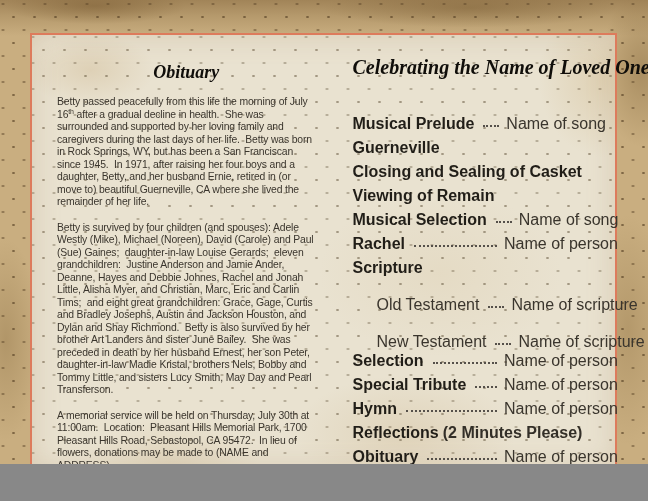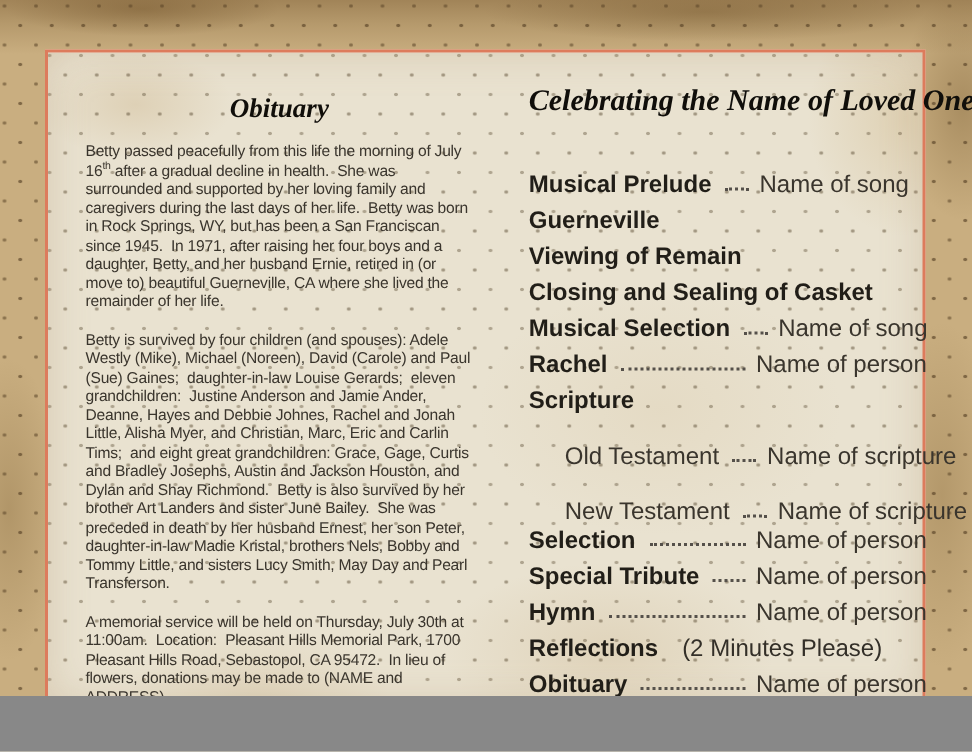--- a/index.html
+++ b/index.html
@@ -87,21 +87,21 @@
     margin-bottom:11px;
   }
   .prow .lbl{font-weight:bold; white-space:nowrap; color:#211e18;}
   .prow .leader{
     flex:1; min-width:16px;
     align-self:flex-end;
     border-bottom:2px dotted #55504a;
     margin:0 7px 3px 9px;
   }
   .prow .val{width:95px; white-space:nowrap; color:#3a352d;}
-  .prow .note{font-weight:normal; margin-left:16px; white-space:nowrap;}
+  .prow .note{font-weight:bold; margin-left:4px; white-space:nowrap;}
   .prow.tight{margin-bottom:1px;}
   .prow.sub{margin-bottom:0; padding-left:24px;margin-top:24px;}
   .prow.sub .lbl{font-weight:normal; color:#3a352d;}
   .prow.sub.last{margin-bottom:6px;}
 </style>
 </head>
 <body>
 
 <div class="canvas">
   <div class="sheet">
@@ -124,25 +124,25 @@
           <span class="lbl">Musical Prelude</span>
           <span class="leader"></span>
           <span class="val">Name of song</span>
         </div>
 
         <div class="prow">
           <span class="lbl">Guerneville</span>
         </div>
 
         <div class="prow">
+          <span class="lbl">Closing and Sealing of Casket</span>
+        </div>
+
+        <div class="prow">
           <span class="lbl">Viewing of Remain</span>
-        </div>
-
-        <div class="prow">
-          <span class="lbl">Closing and Sealing of Casket</span>
         </div>
 
         <div class="prow">
           <span class="lbl">Musical Selection</span>
           <span class="leader"></span>
           <span class="val">Name of song</span>
         </div>
 
         <div class="prow">
           <span class="lbl">Rachel</span>

